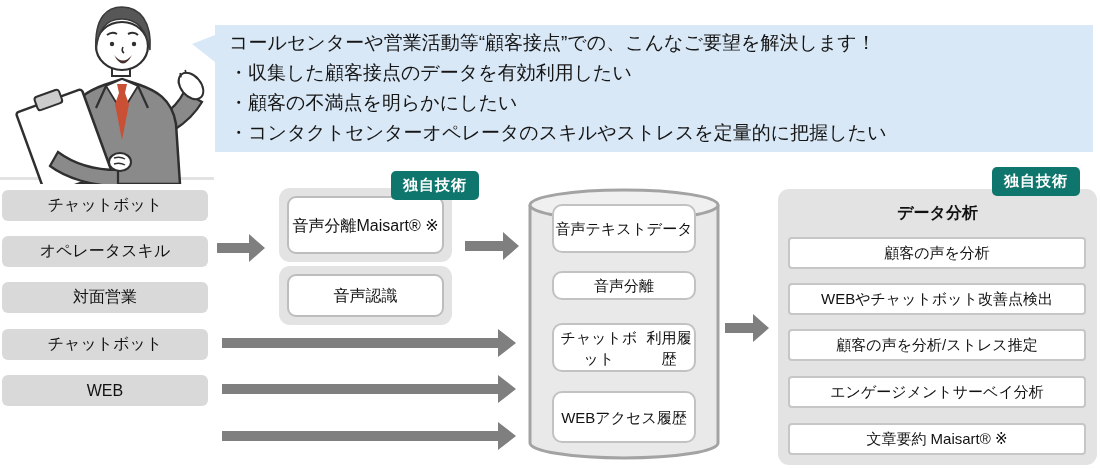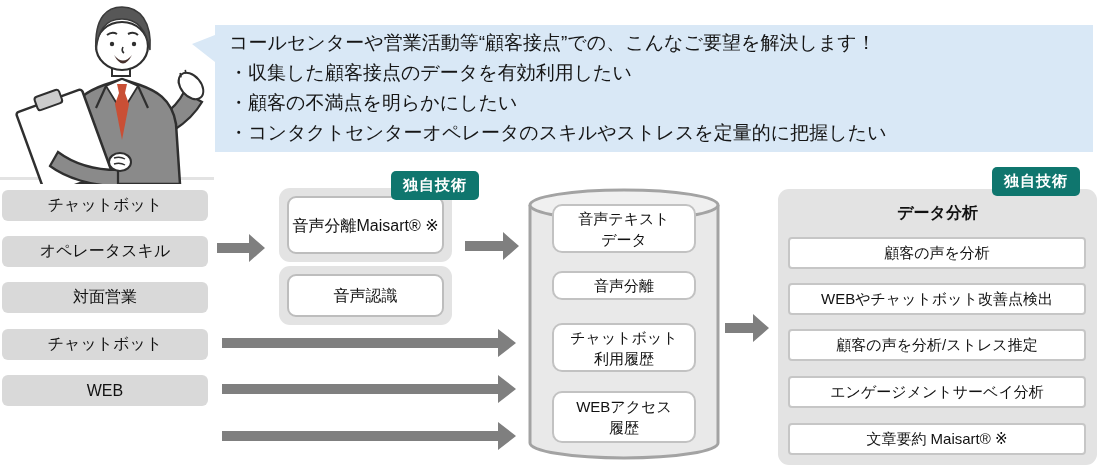--- a/index.html
+++ b/index.html
@@ -44,21 +44,21 @@
   
   .badge{position:absolute;width:88px;height:29px;background:#0f766e;border-radius:5px;
          color:#fff;font-weight:bold;font-size:15px;display:flex;align-items:center;
          justify-content:center;z-index:3;letter-spacing:1px;}
   .badge1{left:391px;top:171px;}
   .badge2{left:992px;top:167px;}
 
   
   .cyl{position:absolute;left:527px;top:185px;}
   .db{position:absolute;left:552px;width:144px;background:#fff;border:2px solid #C2C2C2;
-      border-radius:10px;box-sizing:border-box;display:flex;flex-direction:column;
+      border-radius:10px;box-sizing:border-box;display:flex;
       align-items:center;justify-content:center;font-size:15px;line-height:21px;
       color:#111;text-align:center;}
   .d1{top:204px;height:49px}.d2{top:271px;height:29px}.d3{top:323px;height:49px}.d4{top:391px;height:52px}
 
   
   .panel{position:absolute;left:778px;top:189px;width:319px;height:276px;
          background:#E3E3E3;border-radius:11px;}
   .panel-title{position:absolute;left:778px;top:203px;width:319px;text-align:center;
                font-size:16px;font-weight:bold;color:#111;}
   .abox{position:absolute;left:788px;width:298px;height:32px;background:#fff;

